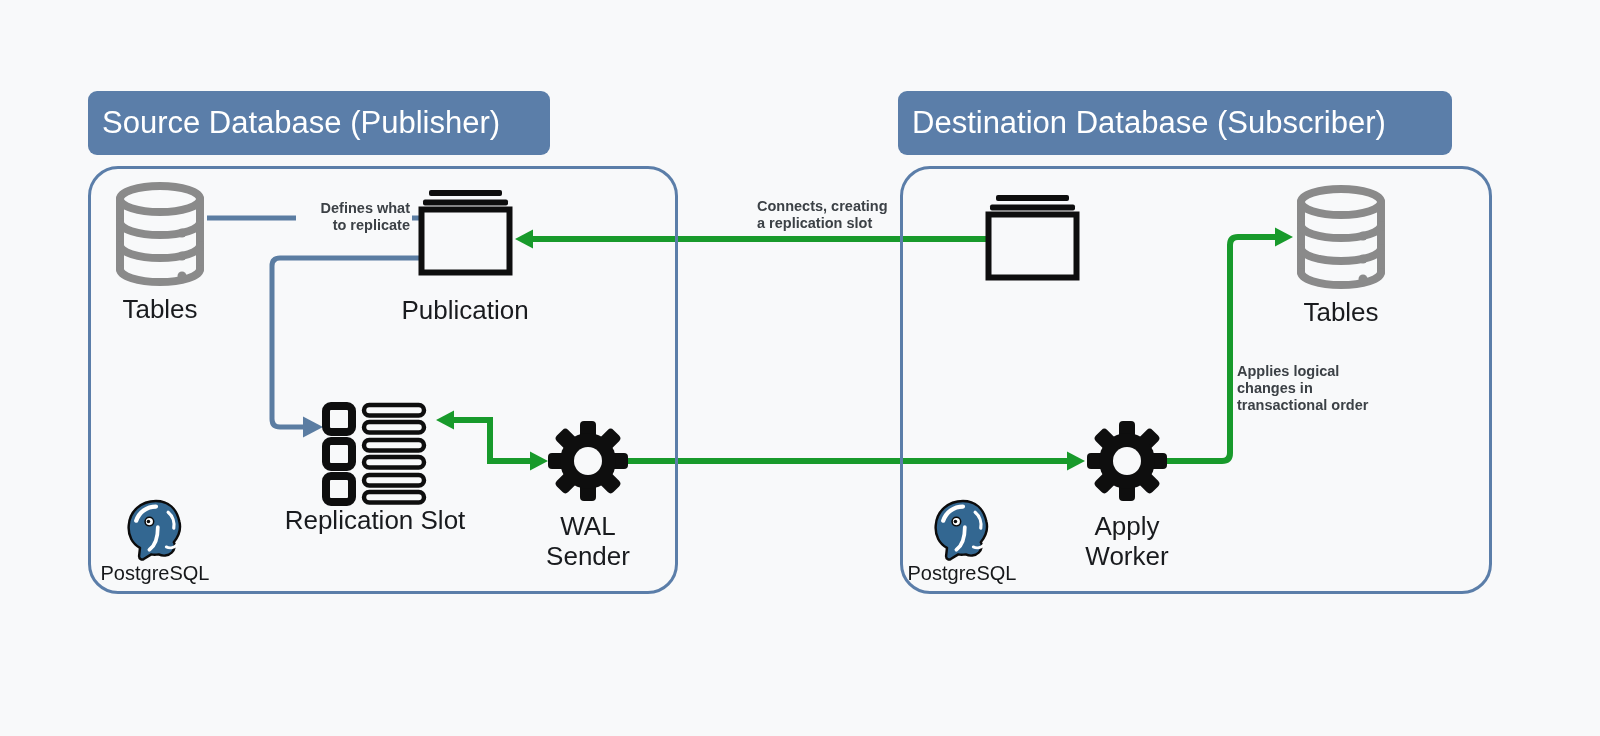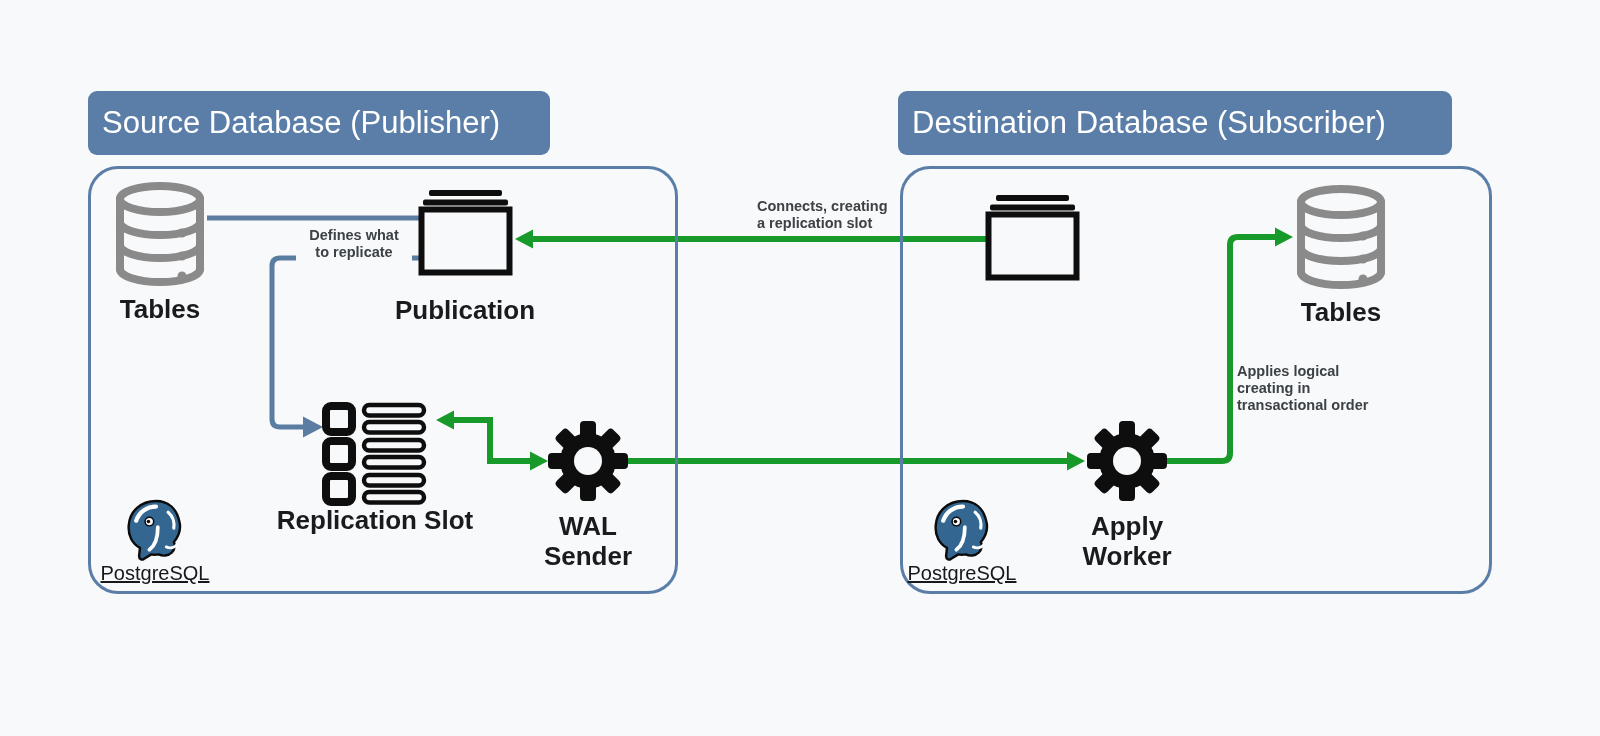--- a/index.html
+++ b/index.html
@@ -29,41 +29,39 @@
     background:transparent;
   }
   .node-icon{position:absolute;}
   .node-label{
     position:absolute;
     font-size:26px;
     color:#191b1e;
     text-align:center;
     line-height:30px;
     white-space:nowrap;
-    font-weight:bold;
   }
   .elabel{
     position:absolute;
     font-size:14.5px;
     font-weight:bold;
     color:#3c4146;
     line-height:17px;
     white-space:nowrap;
   }
   .elabel span{display:block;}
-  .elabel.center{text-align:center;margin-top:27px;}
+  .elabel.center{text-align:right;}
   .elabel.bgpatch{background:#f8f9fa;padding:1px 2px;}
   .pg-logo{position:absolute;}
   .pg-label{
     position:absolute;
     font-size:20px;
     color:#16181a;
     text-align:center;
     white-space:nowrap;
-    text-decoration:underline;
   }
 </style>
 </head>
 <body>
 
 <div class="canvas">
 
   <svg class="wires" width="1600" height="736" viewBox="0 0 1600 736">
 
     <path d="M207 218 H420" stroke="#5b7da2" stroke-width="5" fill="none"></path>
@@ -232,17 +230,17 @@
 
 
   <div class="elabel" style="left:757px;top:198px">
     <span>Connects, creating</span>
     <span>a replication slot</span>
   </div>
 
 
   <div class="elabel" style="left:1237px;top:363px">
     <span>Applies logical</span>
-    <span>creating in</span>
+    <span>changes in</span>
     <span>transactional order</span>
   </div>
 
 </div>
 
 </body></html>

